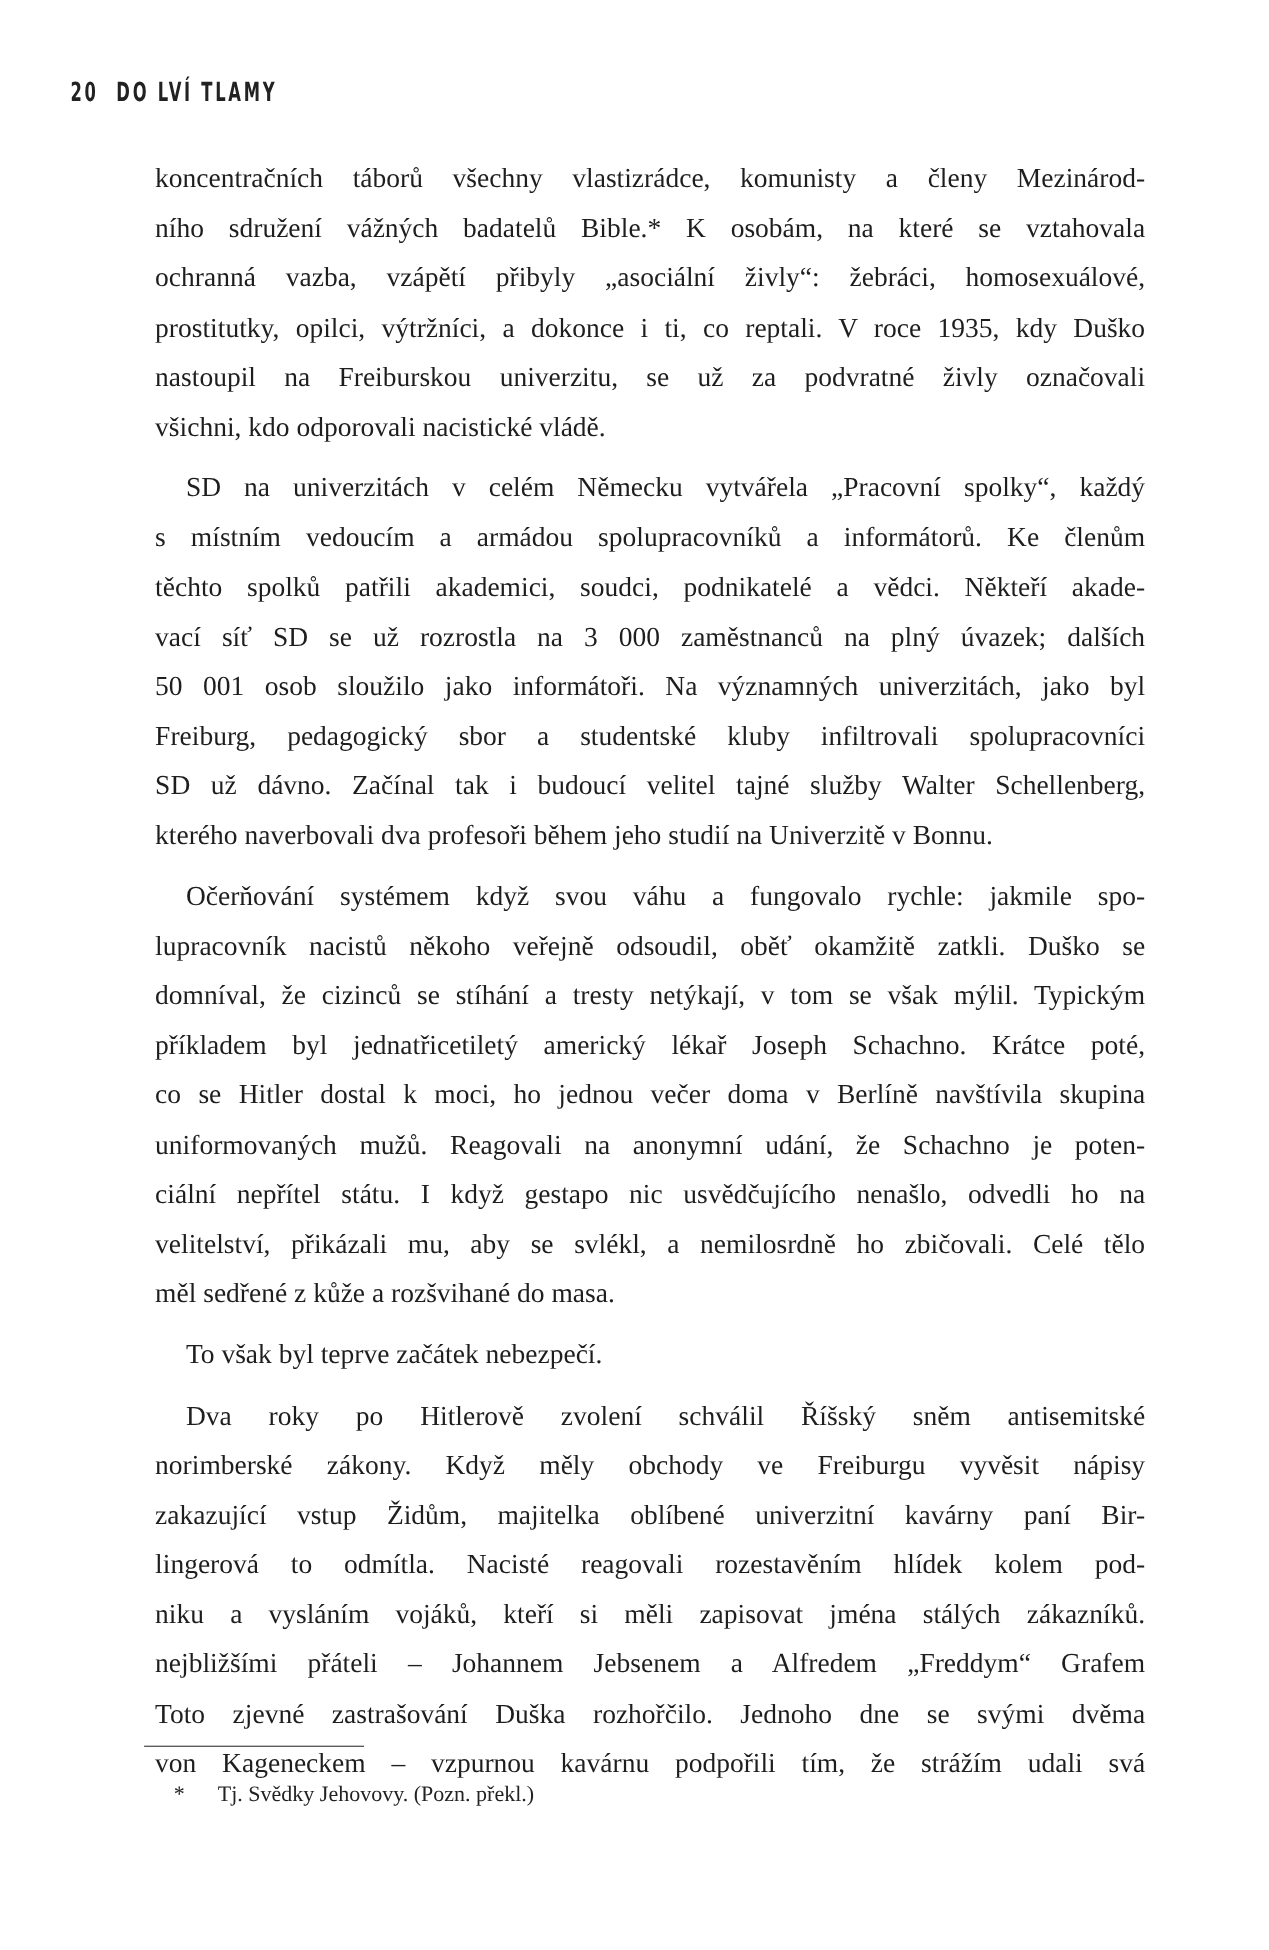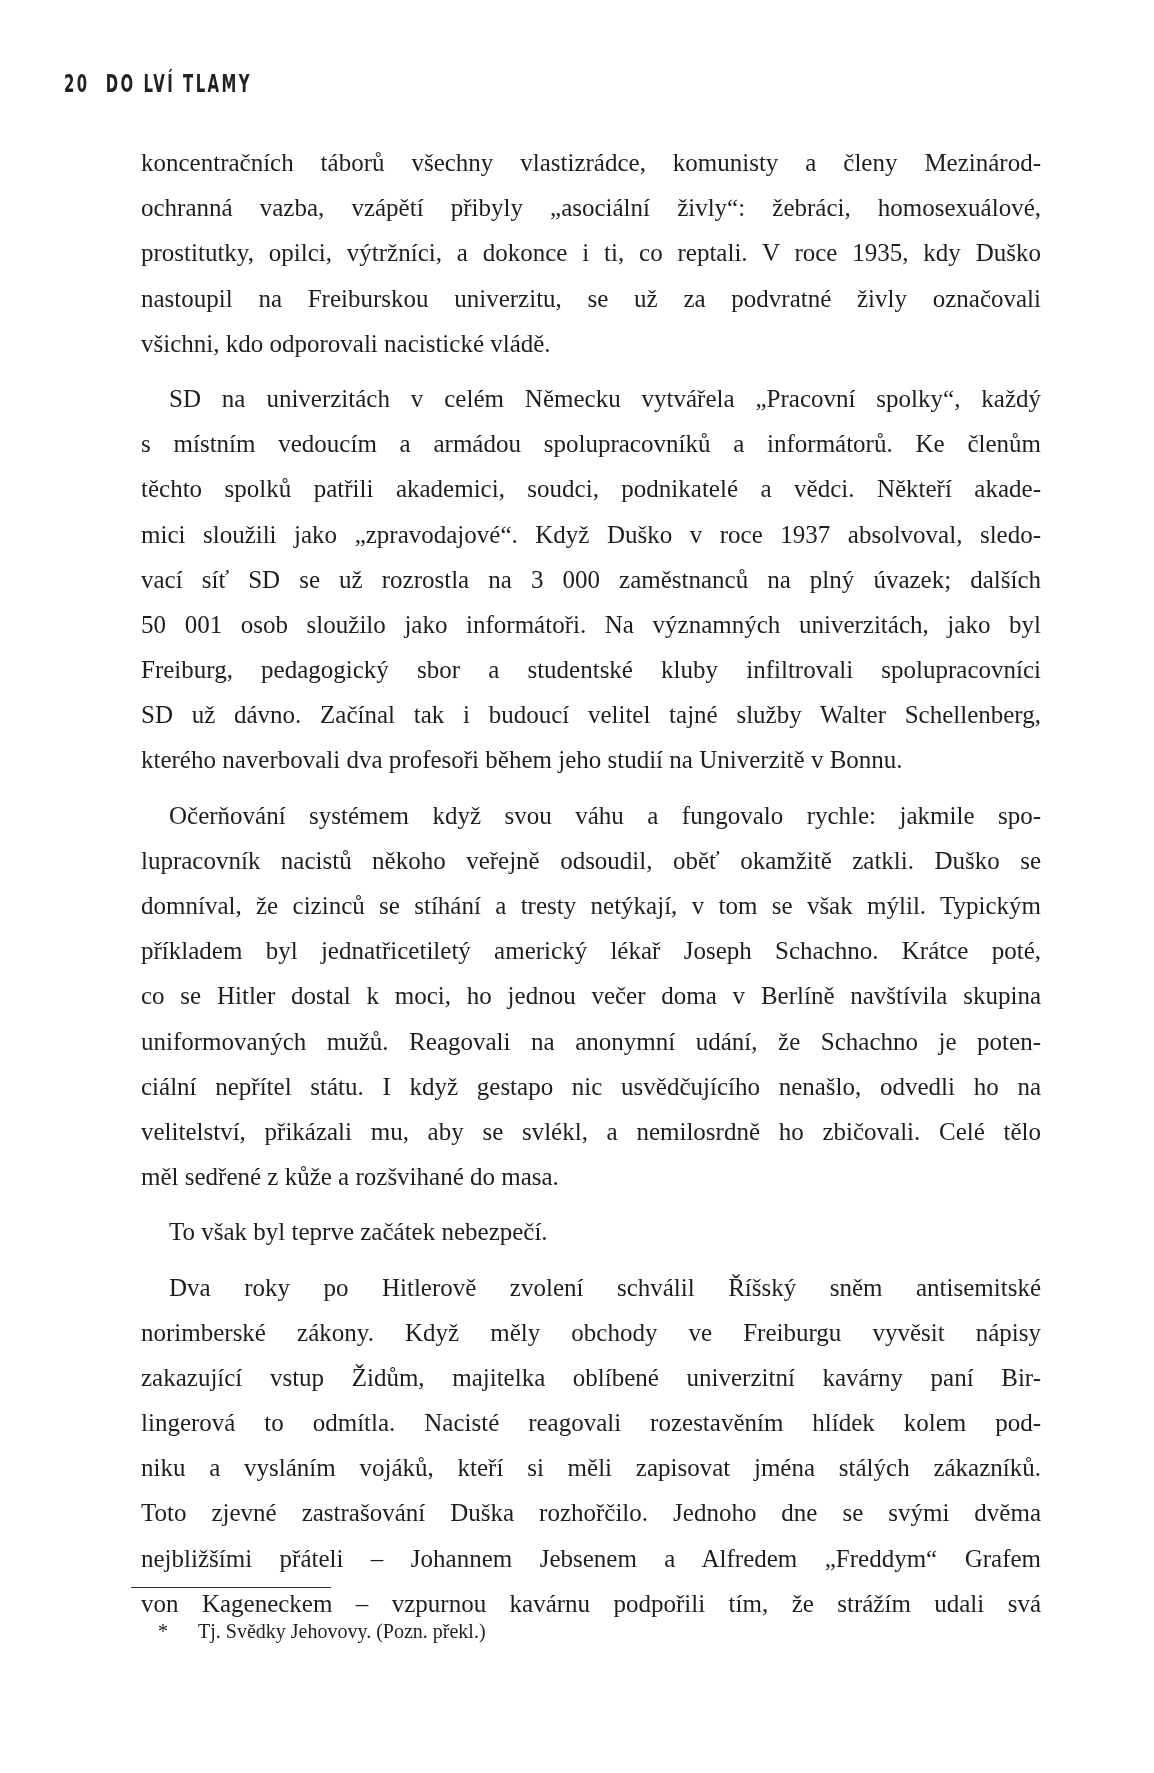--- a/index.html
+++ b/index.html
@@ -37,50 +37,50 @@
 </style>
 </head>
 <body>
 
 <div class="running-head">
   <span class="pnum">20</span><span>DO LVÍ TLAMY</span>
 </div>
 
 <div class="text-block" id="text-block">
     <span class="line">koncentračních táborů všechny vlastizrádce, komunisty a členy Mezinárod-</span>
+    <span class="line">ního sdružení vážných badatelů Bible.* K osobám, na které se vztahovala</span>
     <span class="line">ochranná vazba, vzápětí přibyly „asociální živly“: žebráci, homosexuálové,</span>
     <span class="line">prostitutky, opilci, výtržníci, a dokonce i ti, co reptali. V roce 1935, kdy Duško</span>
     <span class="line">nastoupil na Freiburskou univerzitu, se už za podvratné živly označovali</span>
     <span class="line last">všichni, kdo odporovali nacistické vládě.</span>
     <span class="line indent">SD na univerzitách v celém Německu vytvářela „Pracovní spolky“, každý</span>
     <span class="line">s místním vedoucím a armádou spolupracovníků a informátorů. Ke členům</span>
     <span class="line">těchto spolků patřili akademici, soudci, podnikatelé a vědci. Někteří akade-</span>
-    <span class="line">mici sloužili jako „zpravodajové“. Když Duško v roce 1937 absolvoval, sledo-</span>
     <span class="line">vací síť SD se už rozrostla na 3 000 zaměstnanců na plný úvazek; dalších</span>
     <span class="line">50 001 osob sloužilo jako informátoři. Na významných univerzitách, jako byl</span>
     <span class="line">Freiburg, pedagogický sbor a studentské kluby infiltrovali spolupracovníci</span>
     <span class="line">SD už dávno. Začínal tak i budoucí velitel tajné služby Walter Schellenberg,</span>
     <span class="line last">kterého naverbovali dva profesoři během jeho studií na Univerzitě v Bonnu.</span>
     <span class="line indent">Očerňování systémem když svou váhu a fungovalo rychle: jakmile spo-</span>
     <span class="line">lupracovník nacistů někoho veřejně odsoudil, oběť okamžitě zatkli. Duško se</span>
     <span class="line">domníval, že cizinců se stíhání a tresty netýkají, v tom se však mýlil. Typickým</span>
     <span class="line">příkladem byl jednatřicetiletý americký lékař Joseph Schachno. Krátce poté,</span>
     <span class="line">co se Hitler dostal k moci, ho jednou večer doma v Berlíně navštívila skupina</span>
     <span class="line">uniformovaných mužů. Reagovali na anonymní udání, že Schachno je poten-</span>
     <span class="line">ciální nepřítel státu. I když gestapo nic usvědčujícího nenašlo, odvedli ho na</span>
     <span class="line">velitelství, přikázali mu, aby se svlékl, a nemilosrdně ho zbičovali. Celé tělo</span>
     <span class="line last">měl sedřené z kůže a rozšvihané do masa.</span>
     <span class="line indent last">To však byl teprve začátek nebezpečí.</span>
     <span class="line indent">Dva roky po Hitlerově zvolení schválil Říšský sněm antisemitské</span>
     <span class="line">norimberské zákony. Když měly obchody ve Freiburgu vyvěsit nápisy</span>
     <span class="line">zakazující vstup Židům, majitelka oblíbené univerzitní kavárny paní Bir-</span>
     <span class="line">lingerová to odmítla. Nacisté reagovali rozestavěním hlídek kolem pod-</span>
     <span class="line">niku a vysláním vojáků, kteří si měli zapisovat jména stálých zákazníků.</span>
+    <span class="line">nejbližšími přáteli – Johannem Jebsenem a Alfredem „Freddym“ Grafem</span>
     <span class="line">Toto zjevné zastrašování Duška rozhořčilo. Jednoho dne se svými dvěma</span>
-    <span class="line">nejbližšími přáteli – Johannem Jebsenem a Alfredem „Freddym“ Grafem</span>
     <span class="line">von Kageneckem – vzpurnou kavárnu podpořili tím, že strážím udali svá</span>
   </div>
 
 <div class="footnote-rule"></div>
 
 <div class="footnote">
   <span class="mark">*</span><span>Tj. Svědky Jehovovy. (Pozn. překl.)</span>
 </div>
 
 </body></html>

